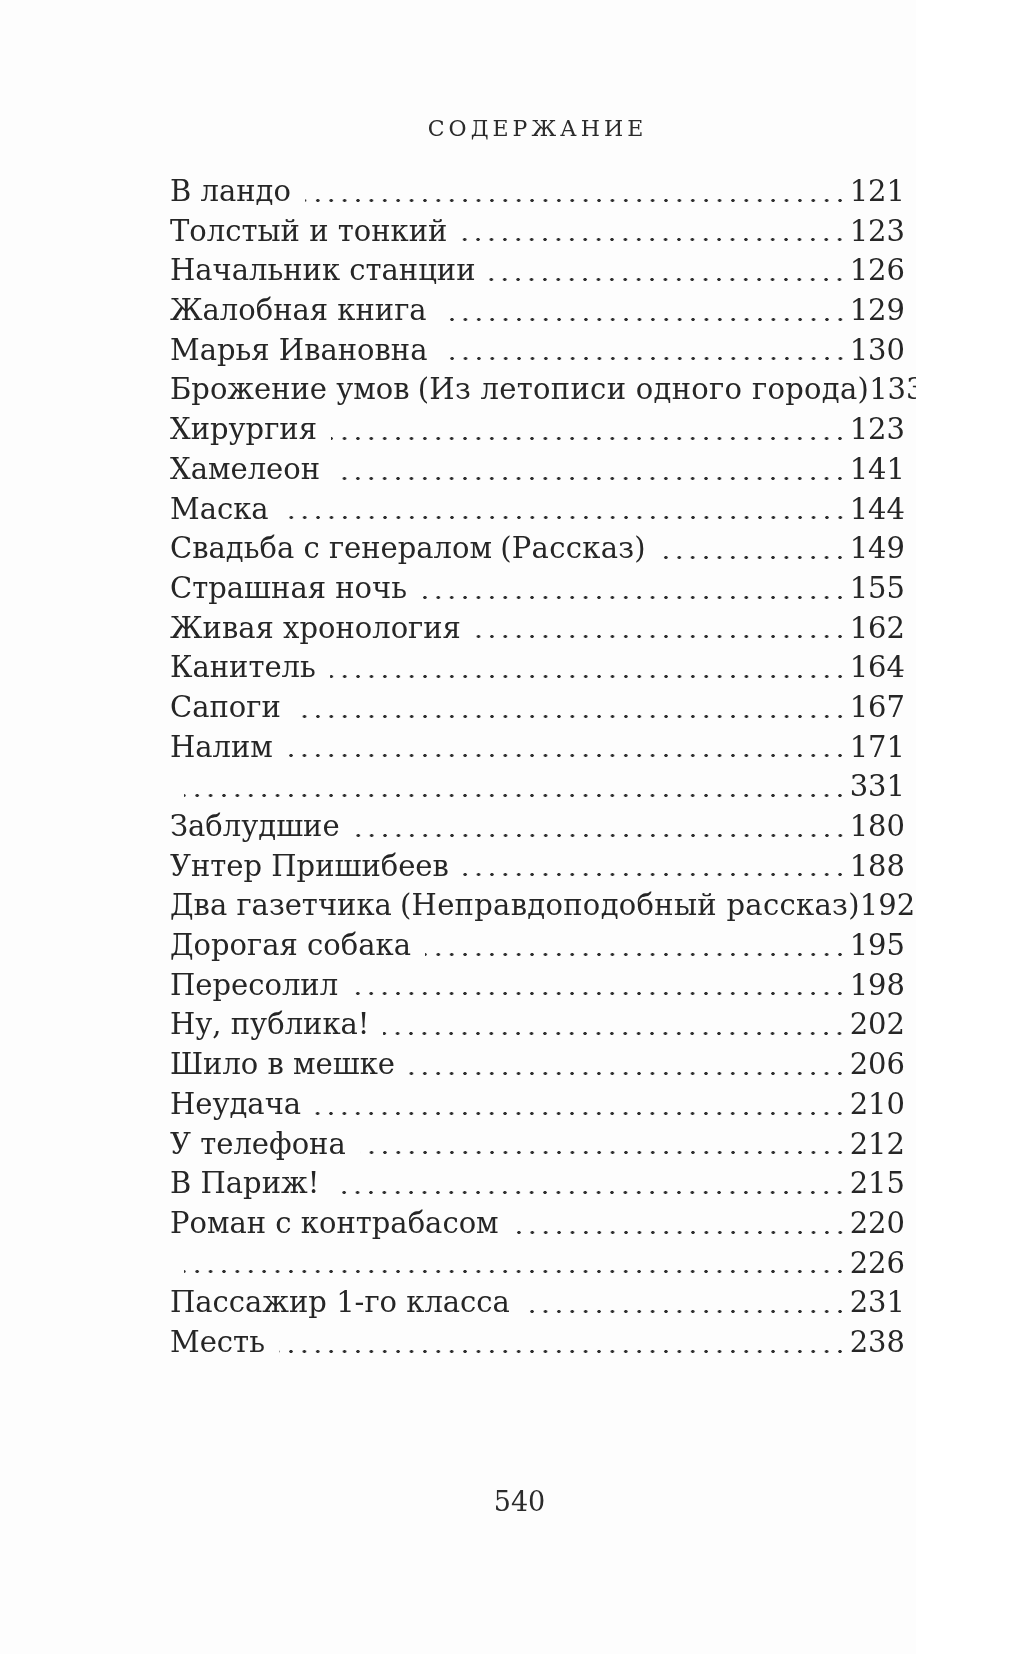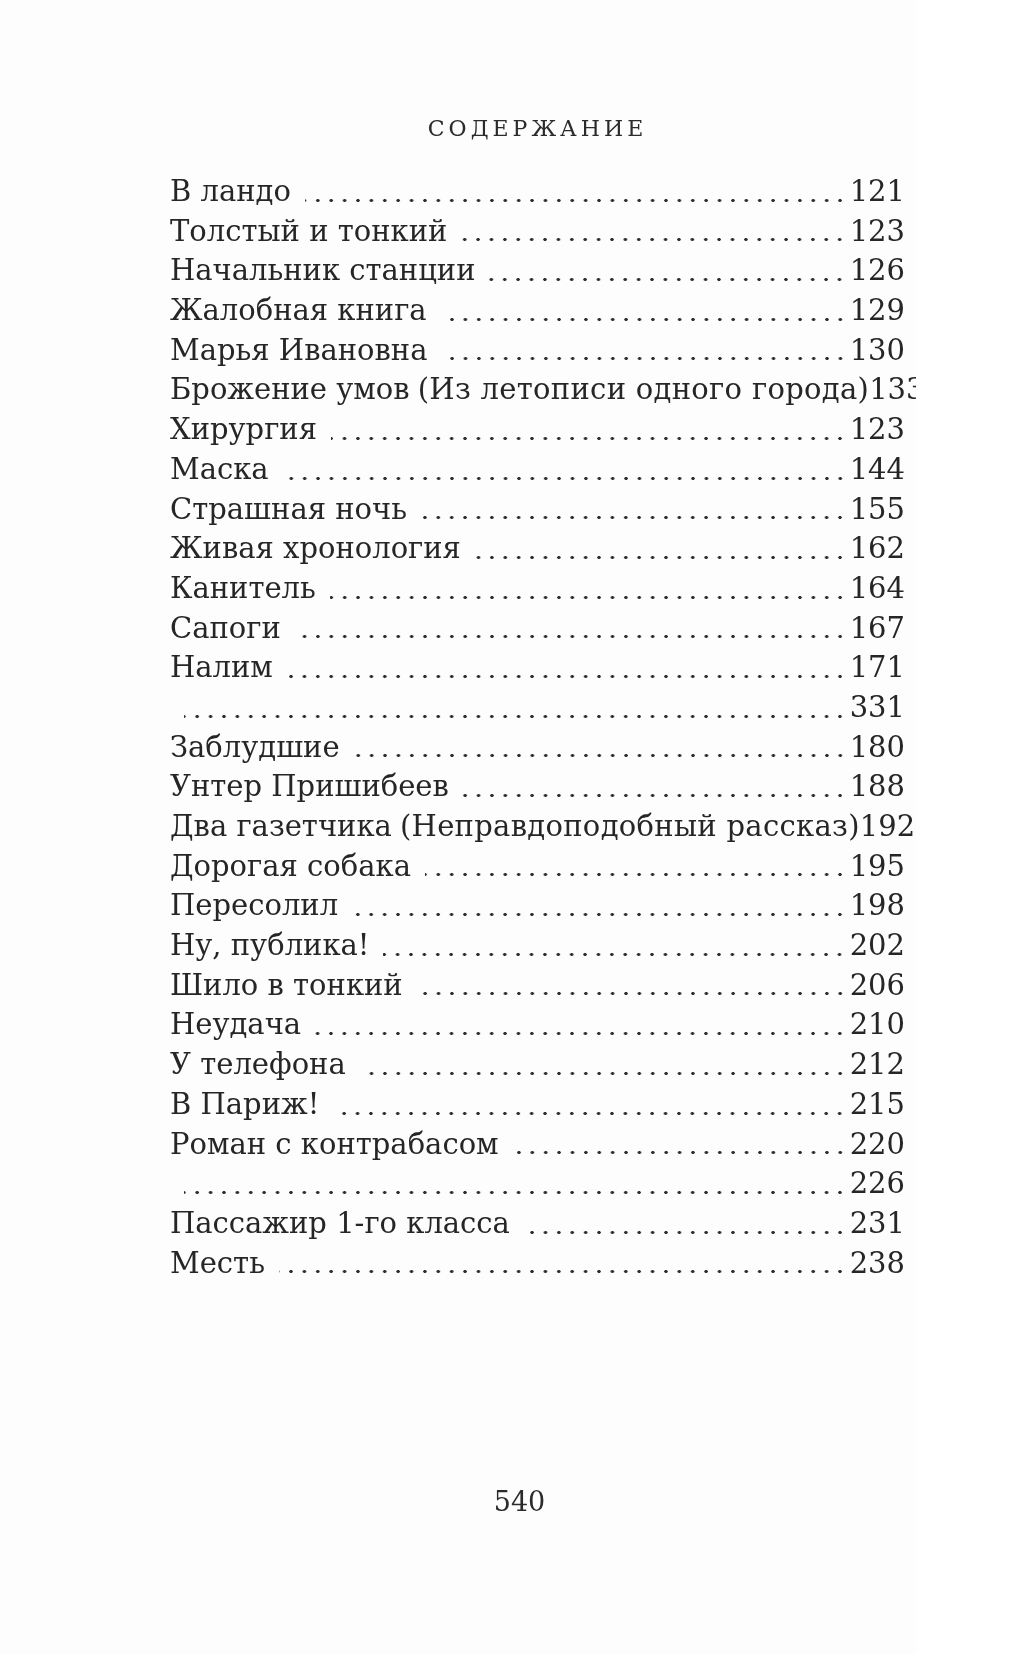--- a/index.html
+++ b/index.html
@@ -110,25 +110,35 @@
       <span class="t"><span>Брожение умов</span><span class="note">(Из летописи одного города)</span></span>
       <span class="leader"></span>
       <span class="pg">133</span>
     </div>
       <div class="row">
       <span class="t"><span>Хирургия</span></span>
       <span class="leader"></span>
       <span class="pg">123</span>
     </div>
       <div class="row">
+      <span class="t"><span>Хамелеон</span></span>
+      <span class="leader"></span>
+      <span class="pg">141</span>
+    </div>
+      <div class="row">
       <span class="t"><span>Маска</span></span>
       <span class="leader"></span>
       <span class="pg">144</span>
     </div>
       <div class="row">
+      <span class="t"><span>Свадьба с генералом</span><span class="note">(Рассказ)</span></span>
+      <span class="leader"></span>
+      <span class="pg">149</span>
+    </div>
+      <div class="row">
       <span class="t"><span>Страшная ночь</span></span>
       <span class="leader"></span>
       <span class="pg">155</span>
     </div>
       <div class="row">
       <span class="t"><span>Живая хронология</span></span>
       <span class="leader"></span>
       <span class="pg">162</span>
     </div>
       <div class="row">
@@ -174,21 +184,21 @@
       <span class="t"><span>Пересолил</span></span>
       <span class="leader"></span>
       <span class="pg">198</span>
     </div>
       <div class="row">
       <span class="t"><span>Ну, публика!</span></span>
       <span class="leader"></span>
       <span class="pg">202</span>
     </div>
       <div class="row">
-      <span class="t"><span>Шило в тонкий</span></span>
+      <span class="t"><span>Шило в мешке</span></span>
       <span class="leader"></span>
       <span class="pg">206</span>
     </div>
       <div class="row">
       <span class="t"><span>Неудача</span></span>
       <span class="leader"></span>
       <span class="pg">210</span>
     </div>
       <div class="row">
       <span class="t"><span>У телефона</span></span>

